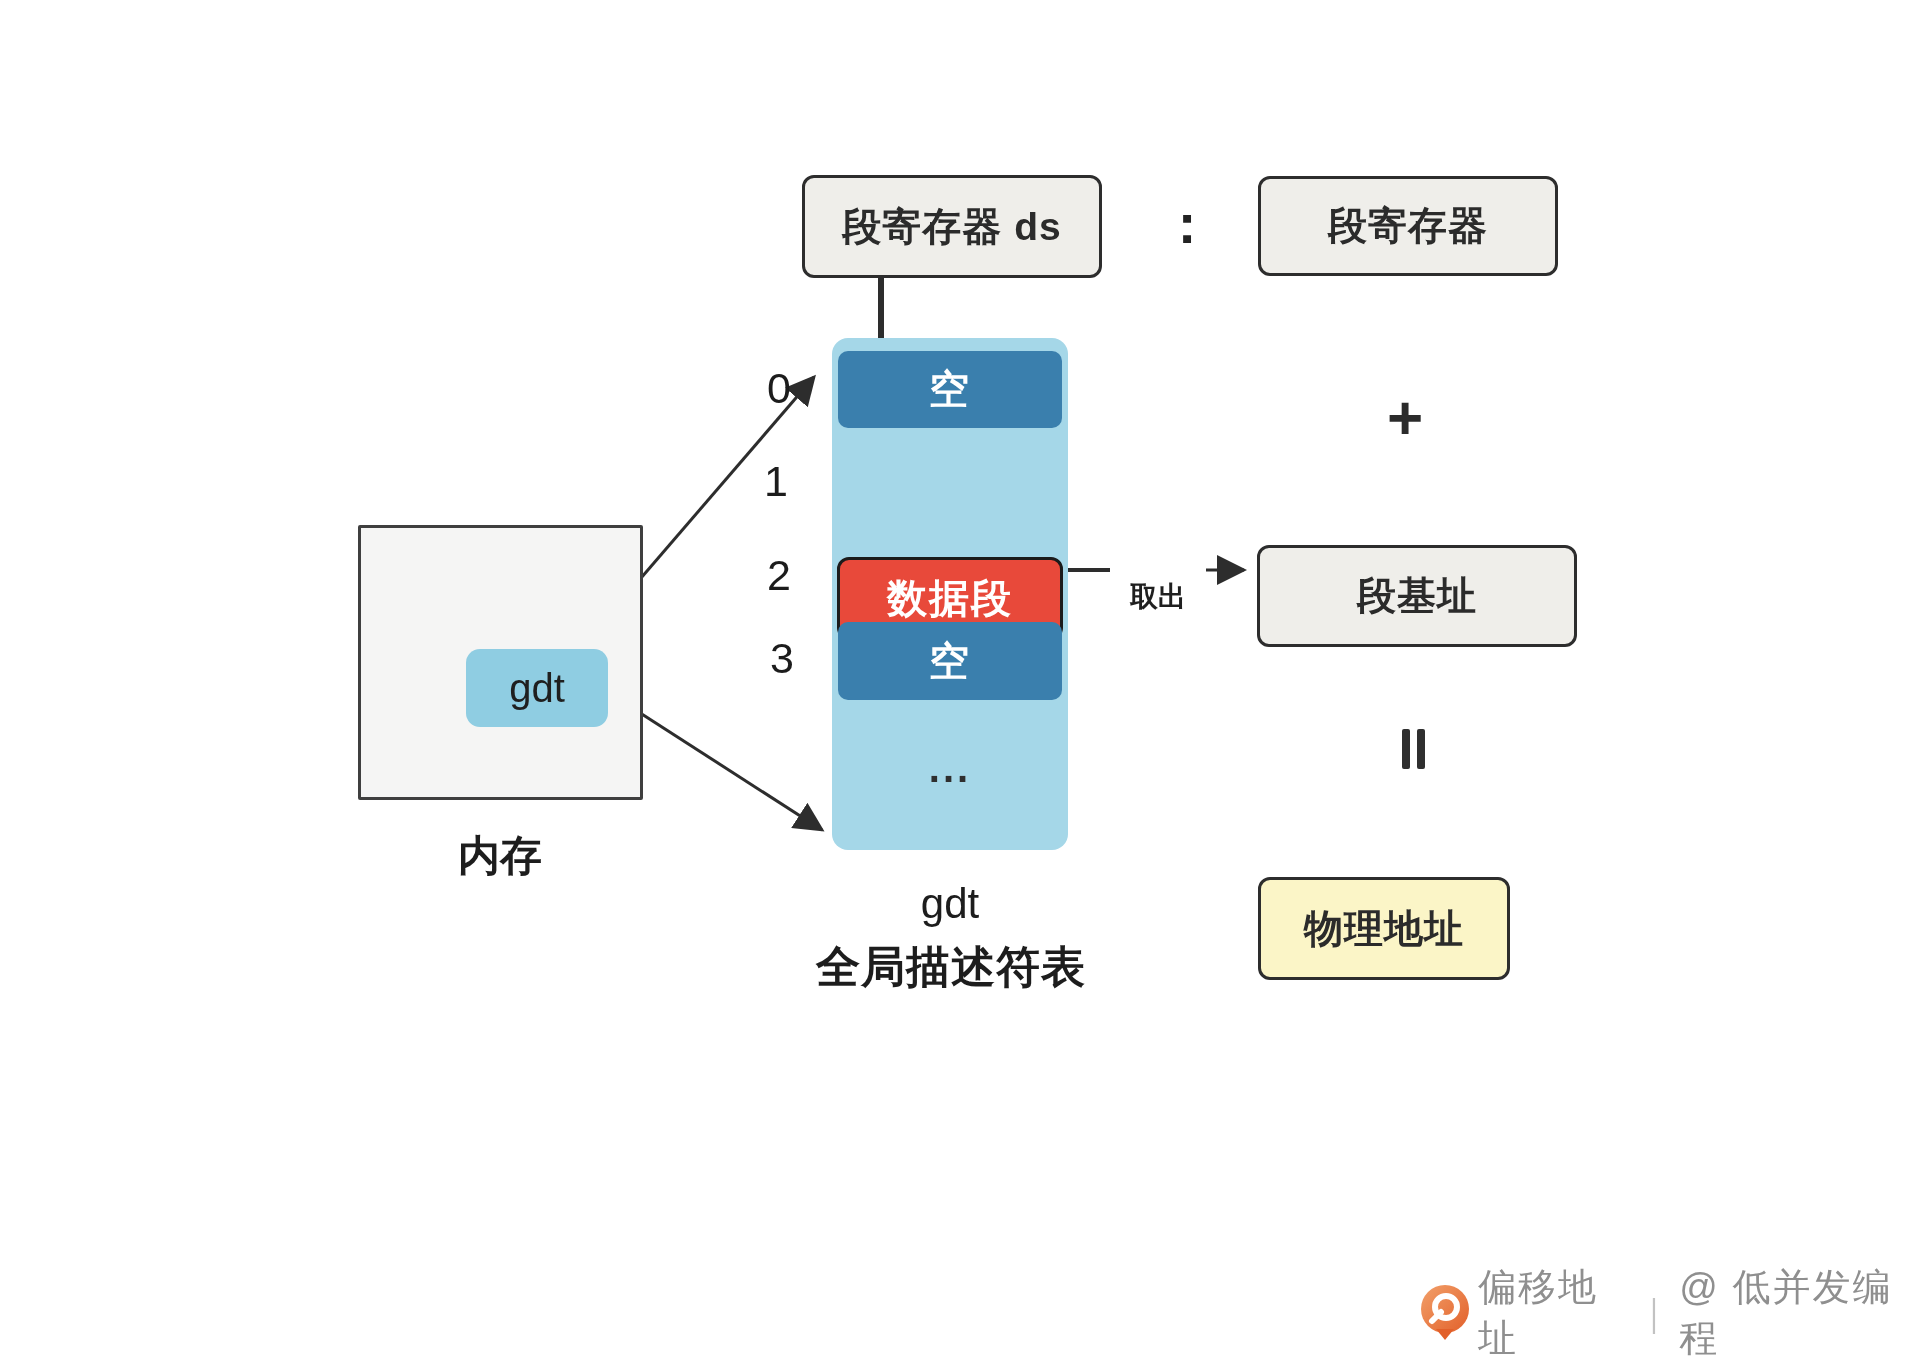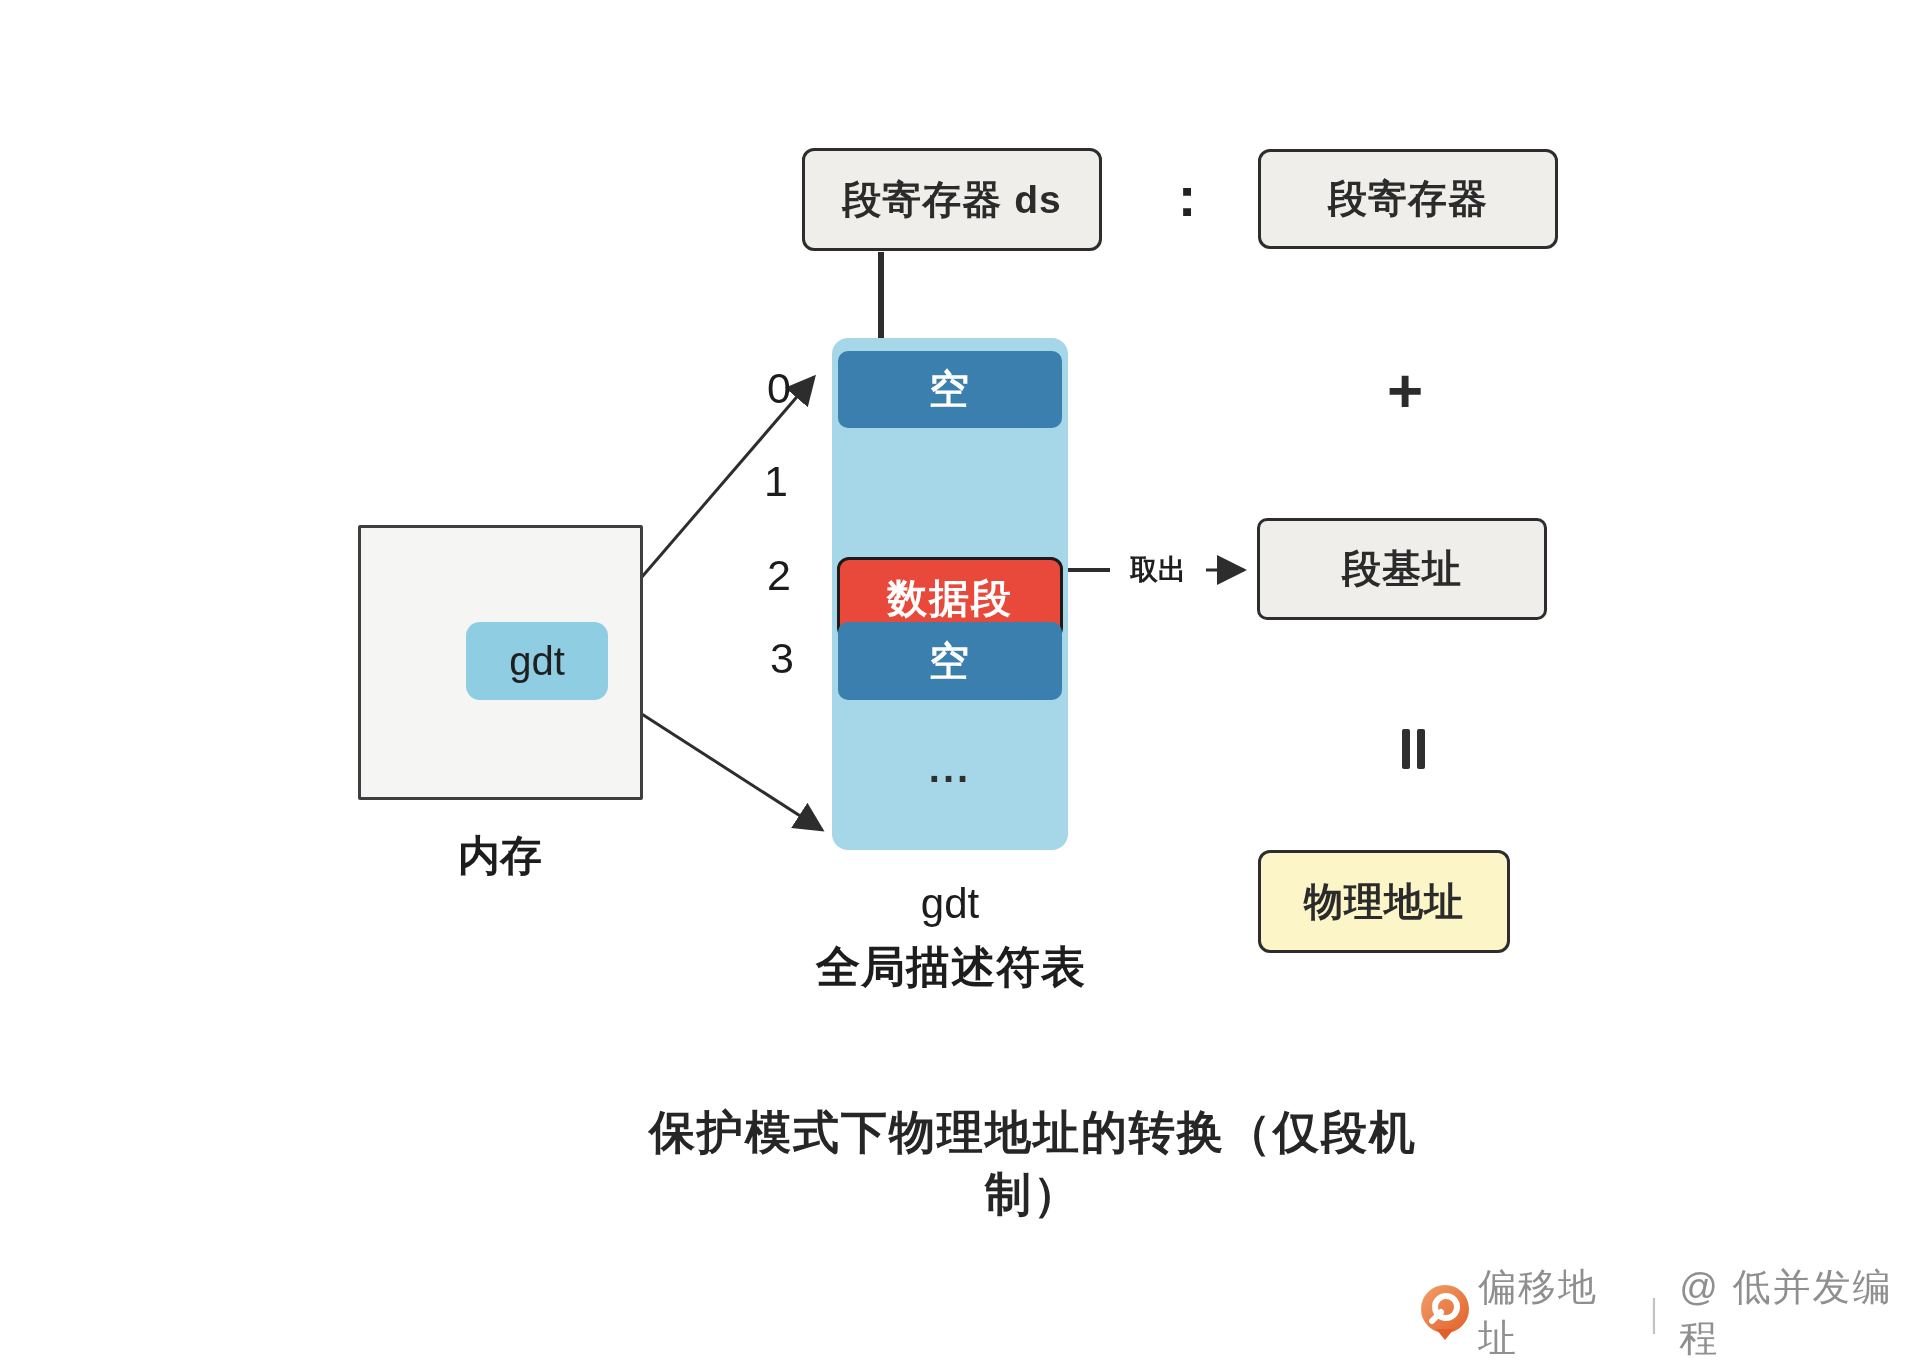--- a/index.html
+++ b/index.html
@@ -1,19 +1,19 @@
 <!DOCTYPE html>
 <html><head>
 <meta charset="utf-8">
 <style>
   html,body{margin:0;padding:0;background:#ffffff;}
   body{font-family:"Liberation Sans","DejaVu Sans",sans-serif;}
   #stage{position:relative;width:1920px;height:1367px;background:#ffffff;overflow:hidden;}
   .abs{position:absolute;box-sizing:border-box;}
-  .flexc{display:flex;align-items:center;justify-content:center;}
+  .flexc{display:flex;align-items:center;justify-content:center;margin-top:27px;}
 
   
   .node{border:3px solid #2d2d2d;border-radius:12px;background:#efeeea;
         color:#2b2b2b;font-size:39px;font-weight:600;letter-spacing:1px;}
   .node.yellow{background:#fbf5c7;}
 
   
   .table{background:#a5d7e8;border-radius:16px;}
   .trow{position:absolute;box-sizing:border-box;background:#3a7fad;border-radius:10px;
         color:#ffffff;font-size:40px;font-weight:600;display:flex;
@@ -63,21 +63,21 @@
   </div>
 
   <div class="abs flexc" style="left:1157px;top:150px;width:60px;height:92px;font-size:56px;font-weight:700;color:#222;">:</div>
 
   <div class="abs node flexc" style="left:1258px;top:149px;width:300px;height:100px;">
     <span>段寄存器</span>
   </div>
 
   <div class="abs flexc" style="left:1369px;top:352px;width:72px;height:76px;font-size:62px;font-weight:700;color:#2b2b2b;">+</div>
 
-  <div class="abs node flexc" style="left:1257px;top:518px;width:290px;height:102px;border-radius:10px;">
+  <div class="abs node flexc" style="left:1257px;top:518px;width:320px;height:102px;">
     <span>段基址</span>
   </div>
 
   <div class="abs" style="left:1402px;top:729px;width:24px;height:40px;" title="=">
     <div class="opbar" style="left:0;top:0;"></div>
     <div class="opbar" style="left:15px;top:0;"></div>
   </div>
 
   <div class="abs node yellow flexc" style="left:1258px;top:850px;width:252px;height:103px;">
     <span>物理地址</span>
@@ -97,21 +97,20 @@
   </div>
 
   <div class="abs idx" style="left:753px;top:364px;width:52px;">0</div>
   <div class="abs idx" style="left:750px;top:457px;width:52px;">1</div>
   <div class="abs idx" style="left:753px;top:551px;width:52px;">2</div>
   <div class="abs idx" style="left:756px;top:634px;width:52px;">3</div>
 
   <div class="abs plainlabel" style="left:860px;top:880px;width:180px;font-size:42px;font-weight:500;">gdt</div>
   <div class="abs plainlabel" style="left:796px;top:938px;width:310px;font-size:44px;font-weight:600;letter-spacing:1px;">全局描述符表</div>
 
-  <div id="caption" class="abs" style="left:633px;top:1102px;width:800px;">保护模式下物理地址的转换（仅段机制）</div>
 
   <svg class="abs" style="left:1419px;top:1284px;" width="52" height="58" viewBox="0 0 52 58">
     <defs>
       <linearGradient id="lg" x1="0" y1="0" x2="1" y2="1">
         <stop offset="0" stop-color="#f2a06a"></stop>
         <stop offset="1" stop-color="#e2602a"></stop>
       </linearGradient>
     </defs>
     <circle cx="26" cy="25" r="24" fill="url(#lg)"></circle>
     <polygon points="17,45 35,45 26,56" fill="#e2602a"></polygon>

